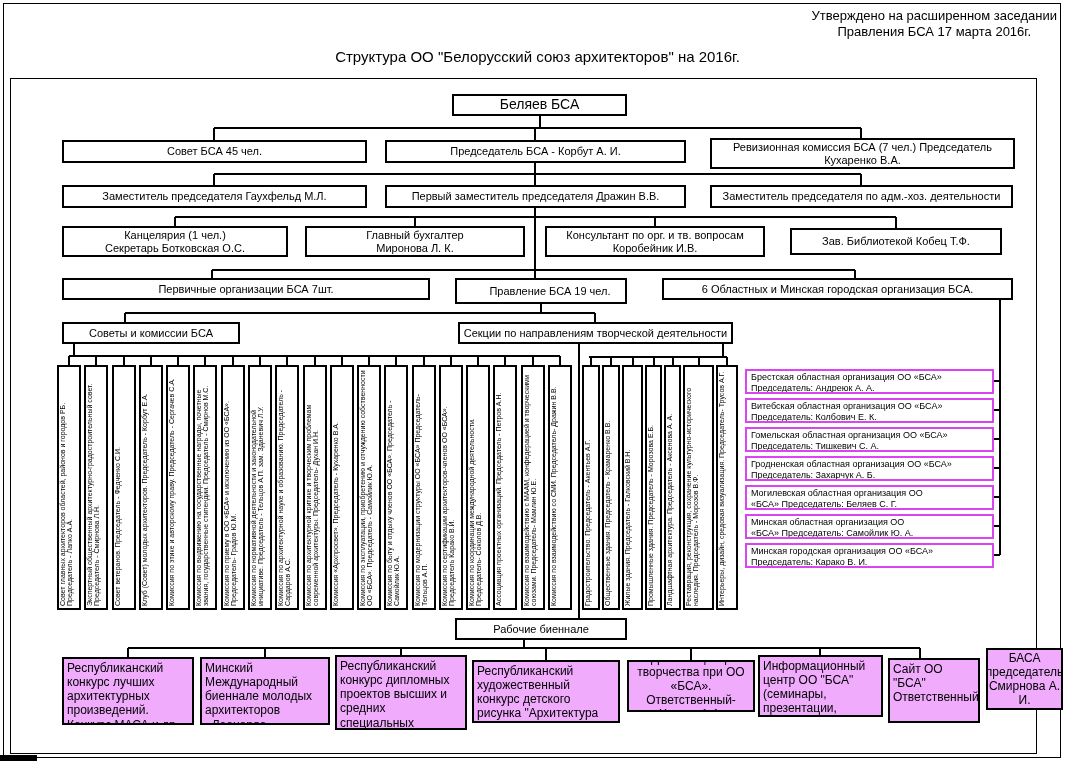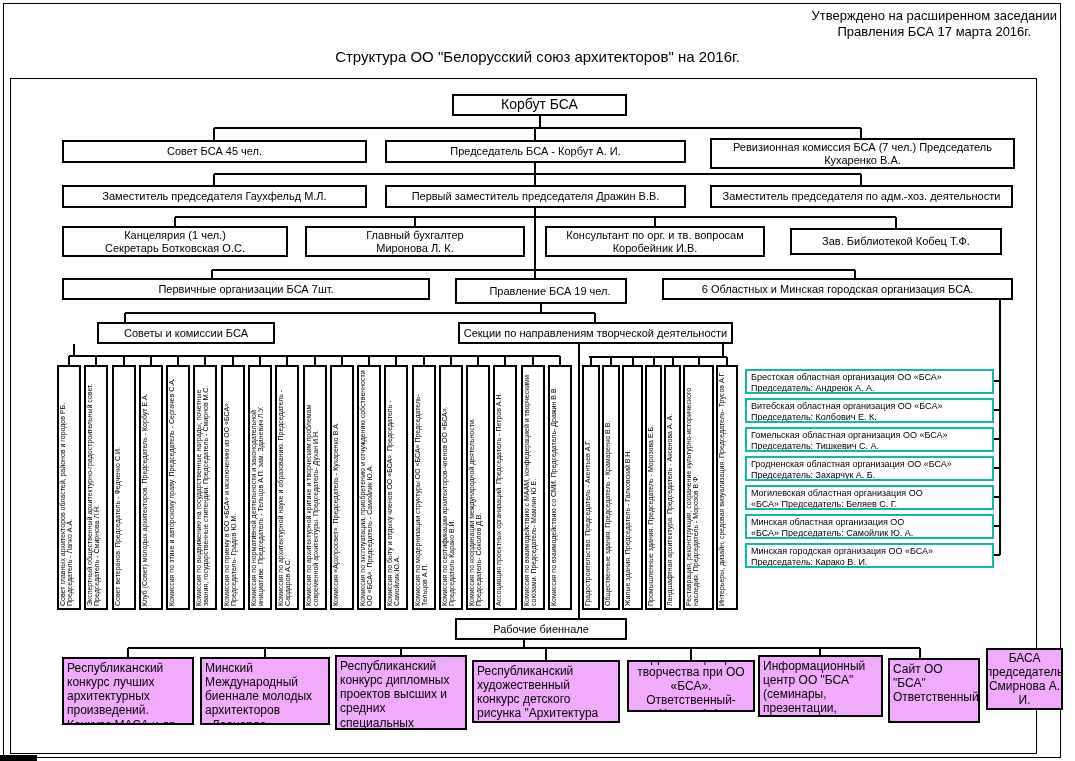--- a/index.html
+++ b/index.html
@@ -20,21 +20,21 @@
   }
   .box.big{font-size:14px;}
   .box.pre{white-space:pre-line;}
   .vbox{position:absolute;border:2px solid #000;background:#fff;box-sizing:border-box;overflow:hidden;}
   .vbox>span{
     display:block;writing-mode:vertical-rl;transform:rotate(180deg);
     width:100%;height:100%;box-sizing:border-box;
     font-size:7px;line-height:1.05;text-align:left;padding:2px 0 2px 1px;
   }
   .rbox{
-    position:absolute;border:2px solid #14b8a6;background:#fff;box-sizing:border-box;
+    position:absolute;border:2px solid #d946ef;background:#fff;box-sizing:border-box;
     font-size:9px;line-height:1.2;padding:1px 4px;white-space:pre-line;overflow:hidden;
   }
   .bbox{
     position:absolute;border:2px solid #000;background:#f0abfc;box-sizing:border-box;
     font-size:12px;line-height:1.18;padding:2px 3px;text-align:left;white-space:pre-line;overflow:hidden;
   }
   .bbox.ctr{text-align:center;display:flex;align-items:center;justify-content:center;}
 </style>
 </head>
 <body>
@@ -49,38 +49,38 @@
 
 <div class="main-title">Структура ОО "Белорусский союз архитекторов" на 2016г.</div>
 
 <div class="inner-frame"></div>
 
 <svg id="connectors" xmlns="http://www.w3.org/2000/svg">
   <path id="conn-path" fill="none" stroke="#000" stroke-width="2" shape-rendering="crispEdges" d="M540 116L540 128M214 128L861 128M214 128L214 140M535 128L535 140M861 128L861 140M535 163L535 174M214 174L861 174M214 174L214 185M861 174L861 185M535 174L535 185M535 208L535 270M175 217L896 217M175 217L175 226M415 217L415 226M655 217L655 226M896 217L896 228M212 270L855 270M212 270L212 278M855 270L855 278M535 270L535 278M541 300L541 313M125 313L595 313M125 313L125 322M595 313L595 322M74 344L74 356M69 356L560 356M69 356L69 365M96 356L96 365M124 356L124 365M151 356L151 365M178 356L178 365M205 356L205 365M233 356L233 365M260 356L260 365M287 356L287 365M315 356L315 365M342 356L342 365M369 356L369 365M396 356L396 365M424 356L424 365M451 356L451 365M478 356L478 365M505 356L505 365M533 356L533 365M560 356L560 365M723 344L723 357M589 357L727 357M591 357L591 365M611 357L611 365M632.5 357L632.5 365M653.5 357L653.5 365M672.5 357L672.5 365M698.5 357L698.5 365M727 357L727 365M579 344L579 618M1000 300L1000 555M994 381L1000 381M994 410L1000 410M994 439L1000 439M994 468L1000 468M994 497L1000 497M994 526L1000 526M994 555L1000 555M524 640L524 648M128 648L920 648M128 648L128 657M265 648L265 657M401 648L401 655M546 648L546 660M691 648L691 660M820 648L820 655M920 648L920 658"></path>
 </svg>
 
 <div id="diagram">
-    <div class="box big" style="left: 452px; top: 94px; width: 175px; height: 22px;">Корбут БСА</div>
+    <div class="box big" style="left: 452px; top: 94px; width: 175px; height: 22px;">Беляев БСА</div>
     <div class="box " style="left: 62px; top: 140px; width: 305px; height: 23px;">Совет БСА 45 чел.</div>
     <div class="box " style="left: 385px; top: 140px; width: 301px; height: 23px;">Председатель БСА - Корбут А. И.</div>
     <div class="box " style="left: 710px; top: 138px; width: 305px; height: 31px;">Ревизионная комиссия БСА (7 чел.) Председатель Кухаренко В.А.</div>
     <div class="box " style="left: 62px; top: 185px; width: 305px; height: 23px;">Заместитель председателя Гаухфельд М.Л.</div>
     <div class="box " style="left: 385px; top: 185px; width: 301px; height: 23px;">Первый заместитель председателя Дражин В.В.</div>
     <div class="box " style="left: 710px; top: 185px; width: 303px; height: 23px;">Заместитель председателя по адм.-хоз. деятельности</div>
     <div class="box pre" style="left: 62px; top: 226px; width: 226px; height: 31px;">Канцелярия (1 чел.)
 Секретарь Ботковская О.С.</div>
     <div class="box pre" style="left: 305px; top: 226px; width: 220px; height: 31px;">Главный бухгалтер
 Миронова Л. К.</div>
     <div class="box pre" style="left: 545px; top: 226px; width: 220px; height: 31px;">Консультант по орг. и тв. вопросам
 Коробейник И.В.</div>
     <div class="box " style="left: 790px; top: 228px; width: 212px; height: 27px;">Зав. Библиотекой Кобец Т.Ф.</div>
     <div class="box " style="left: 62px; top: 278px; width: 368px; height: 22px;">Первичные организации БСА 7шт.</div>
     <div class="box " style="left: 455px; top: 278px; width: 172px; height: 26px; padding-left: 21px;">Правление БСА 19 чел.</div>
     <div class="box " style="left: 662px; top: 278px; width: 351px; height: 22px;">6 Областных и Минская городская организация БСА.</div>
-    <div class="box " style="left: 62px; top: 322px; width: 178px; height: 22px; margin-left: 35px;">Советы и комиссии БСА</div>
+    <div class="box " style="left: 62px; top: 322px; width: 178px; height: 22px;">Советы и комиссии БСА</div>
     <div class="box " style="left: 458px; top: 322px; width: 275px; height: 22px;">Секции по направлениям творческой деятельности</div>
     <div class="box " style="left: 455px; top: 618px; width: 172px; height: 22px;">Рабочие биеннале</div>
     <div class="vbox" style="left: 57px; top: 365px; width: 24px; height: 245px;">
       <span>Совет главных архитекторов областей, районов и городов РБ.  Председатель - Лапко А.А.</span>
     </div>
     <div class="vbox" style="left: 84px; top: 365px; width: 24px; height: 245px;">
       <span>Экспертный общественный архитектурно-градостроительный совет.  Председатель - Смирнова Л.Н.</span>
     </div>
     <div class="vbox" style="left: 112px; top: 365px; width: 24px; height: 245px;">
       <span>Совет ветеранов. Председатель - Федченко С.И.</span>

